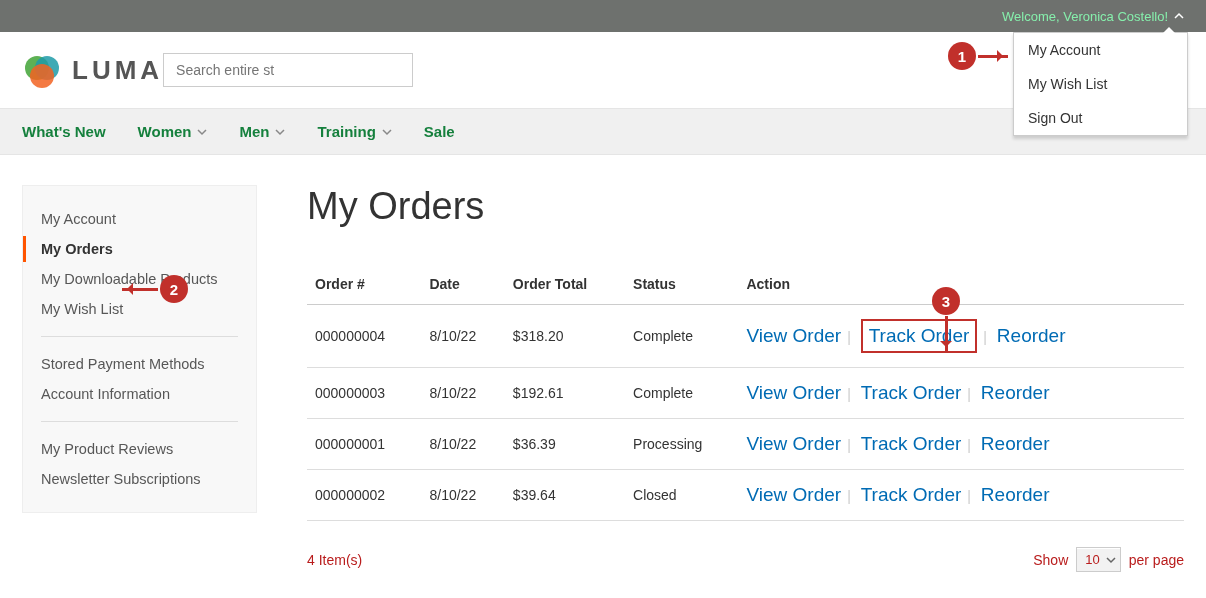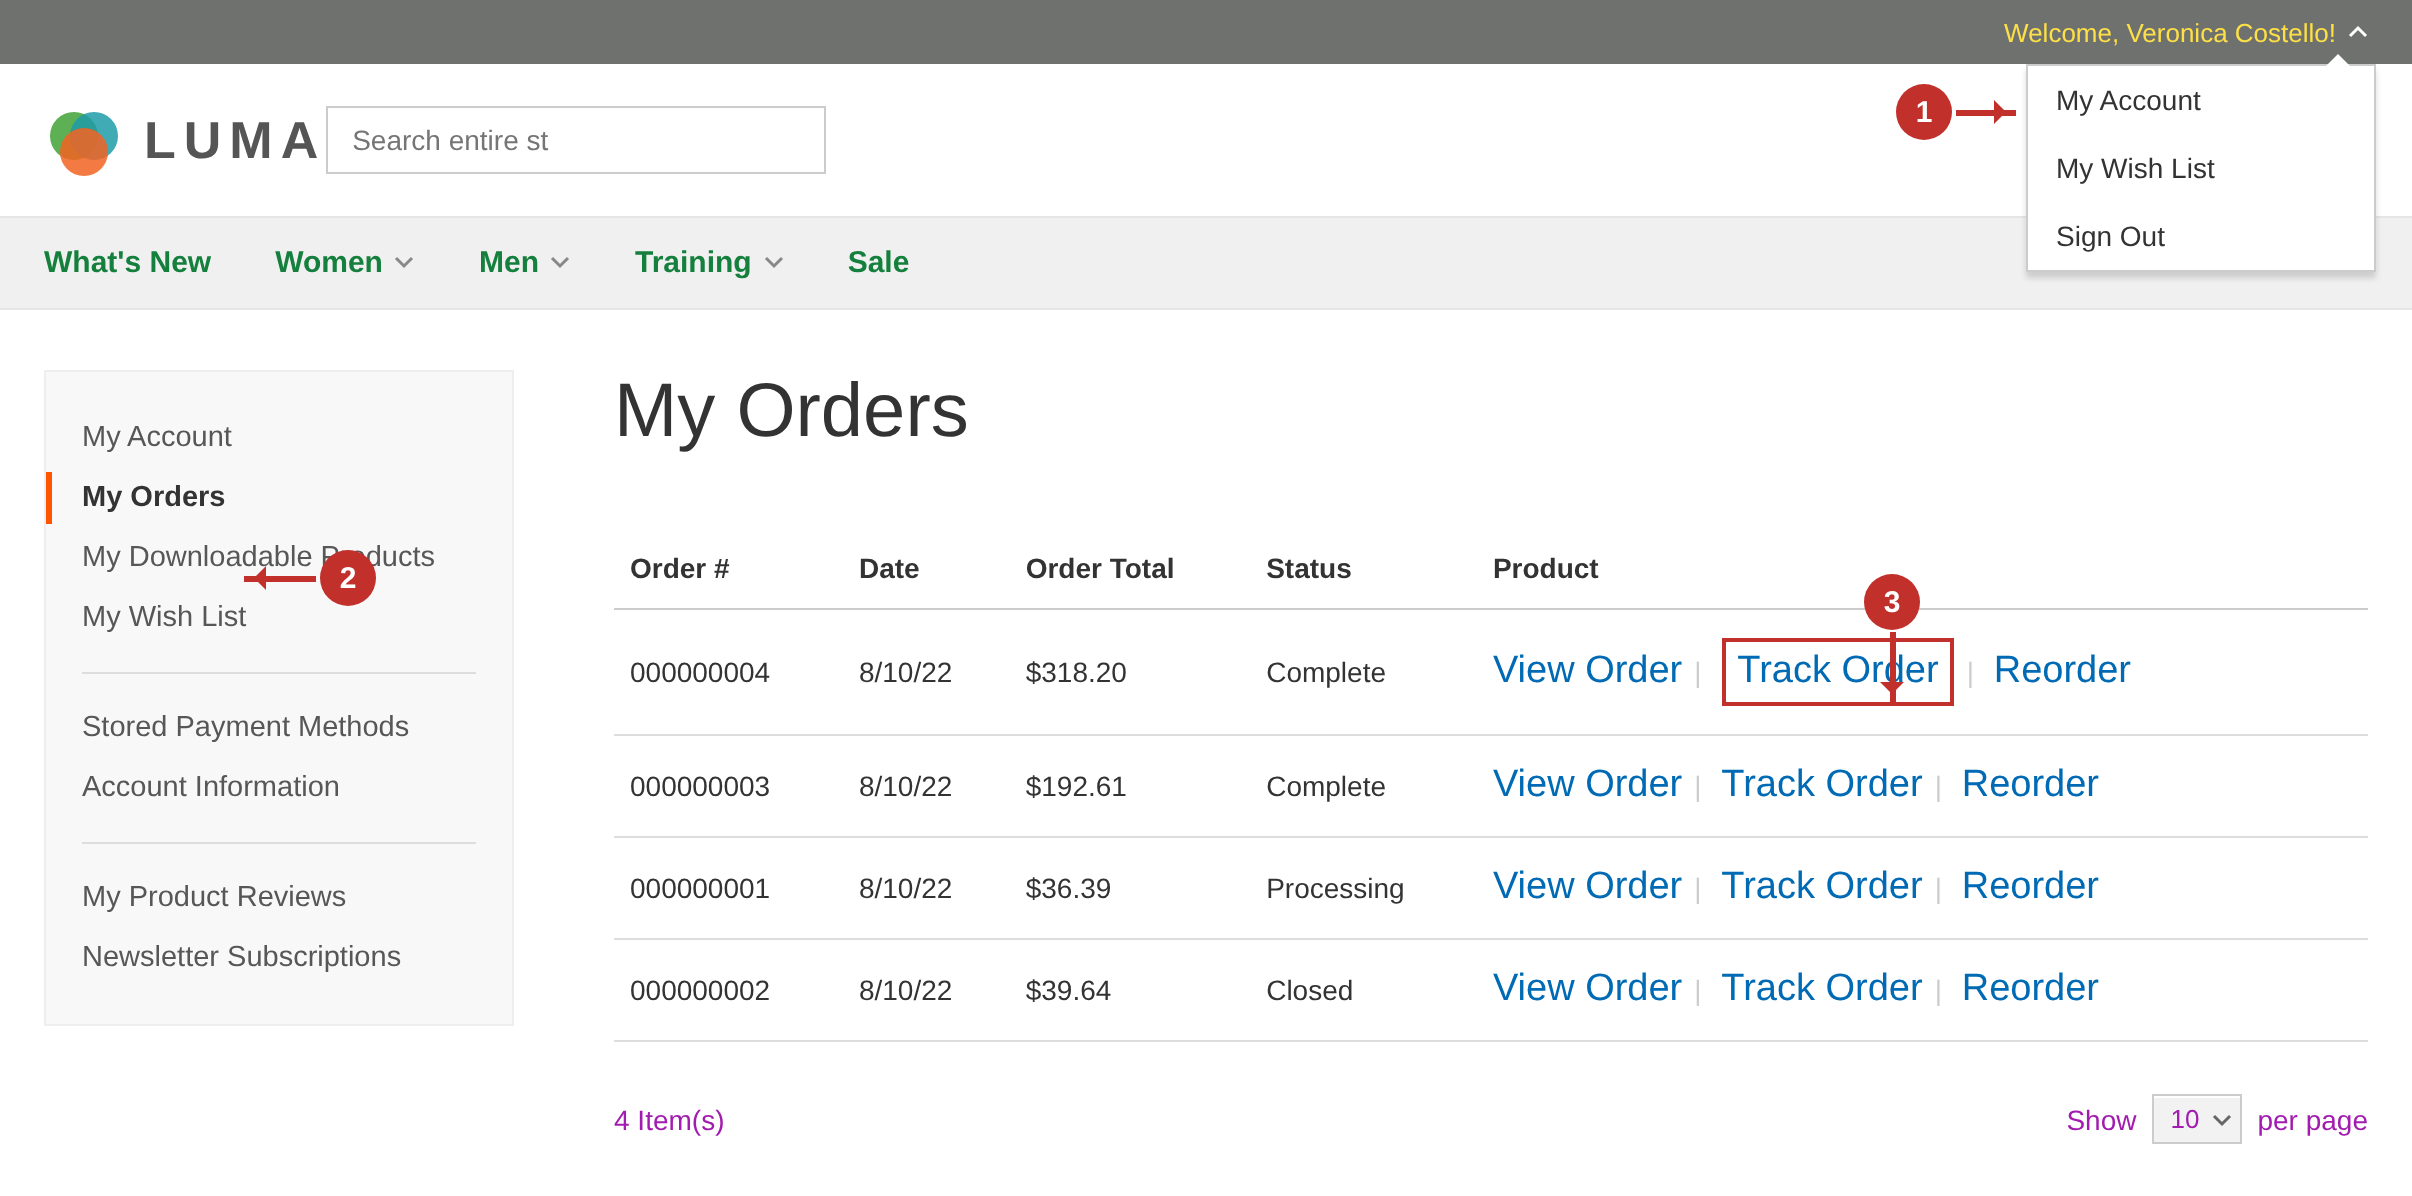--- a/index.html
+++ b/index.html
@@ -1,19 +1,19 @@
 <!DOCTYPE html>
 <html><head>
 <meta charset="utf-8">
 <style>
 * { margin: 0; padding: 0; box-sizing: border-box; }
 body { font-family: 'Helvetica Neue', Arial, sans-serif; color: #333; width: 1206px; background: #fff; }
 
 .top-bar { background: #6e716e; height: 32px; display: flex; justify-content: flex-end; align-items: center; padding: 0 22px; position: relative; }
-.welcome { color: #fde047; font-size: 13px; display: flex; align-items: center; cursor: pointer; }
+.welcome { color: #86efac; font-size: 13px; display: flex; align-items: center; cursor: pointer; }
 .welcome .chev { margin-left: 6px; }
 
 .dropdown { position: absolute; top: 32px; right: 18px; width: 175px; background: #fff; border: 1px solid #ccc; box-shadow: 0 3px 3px rgba(0,0,0,0.15); z-index: 100; }
 .dropdown::before { content: ''; position: absolute; top: -12px; right: 12px; border: 6px solid transparent; border-bottom-color: #fff; }
 .dropdown-item { padding: 9px 14px; font-size: 14px; color: #333; cursor: pointer; }
 
 .header { display: flex; justify-content: flex-start; align-items: center; padding: 18px 22px 18px 22px; }
 .logo { display: flex; align-items: center; }
 .logo-text { font-size: 26px; font-weight: 600; letter-spacing: 4px; margin-left: 10px; color: #555; }
 .search { border: 1px solid #ccc; padding: 8px 12px; width: 250px; font-size: 14px; color: #999; }
@@ -34,21 +34,21 @@
 .page-title { font-size: 38px; font-weight: 300; color: #333; margin-bottom: 36px; }
 
 table { width: 100%; border-collapse: collapse; }
 th { text-align: left; font-size: 14px; font-weight: 700; padding: 12px 8px; border-bottom: 1px solid #ccc; color: #333; }
 td { padding: 14px 8px; border-bottom: 1px solid #ddd; font-size: 14px; color: #333; }
 .action-cell a { color: #006bb4; text-decoration: none; font-size: 19px; cursor: pointer; }
 .action-cell .sep { color: #ccc; margin: 0 6px; }
 
 .track-highlight { border: 2px solid #c1302b; padding: 4px 6px; display: inline-block; }
 
-.pager { display: flex; justify-content: space-between; align-items: center; margin-top: 26px; font-size: 14px; color: #a21caf; }
+.pager { display: flex; justify-content: space-between; align-items: center; margin-top: 26px; font-size: 14px; color: #b91c1c; }
 .pager-right { display: flex; align-items: center; gap: 8px; }
 .pager-select { border: 1px solid #ccc; background: #f2f2f2; padding: 4px 20px 4px 8px; font-size: 13px; position: relative; box-shadow: inset 0 1px 0 #fff; }
 
 .annotation-badge { position: absolute; width: 28px; height: 28px; background: #c1302b; color: #fff; border-radius: 50%; display: flex; align-items: center; justify-content: center; font-weight: 700; font-size: 15px; z-index: 200; }
 .annotation-arrow-h { position: absolute; height: 3px; background: #c1302b; z-index: 199; }
 .annotation-arrow-h::after { content: ''; position: absolute; right: -1px; top: -5px; border: 6px solid transparent; border-left-color: #c1302b; }
 .annotation-arrow-h.left::after { right: auto; left: -1px; border-left-color: transparent; border-right-color: #c1302b; }
 .annotation-arrow-v { position: absolute; width: 3px; background: #c1302b; z-index: 199; }
 .annotation-arrow-v::after { content: ''; position: absolute; bottom: -1px; left: -5px; border: 6px solid transparent; border-top-color: #c1302b; }
 
@@ -142,21 +142,21 @@
   <div class="content">
     <h1 class="page-title">My Orders</h1>
 
     <table>
       <thead>
         <tr>
           <th>Order #</th>
           <th>Date</th>
           <th>Order Total</th>
           <th>Status</th>
-          <th>Product</th>
+          <th>Action</th>
         </tr>
       </thead>
       <tbody>
         <tr>
           <td>000000004</td>
           <td>8/10/22</td>
           <td>$318.20</td>
           <td>Complete</td>
           <td class="action-cell">
             <a>View Order</a><span class="sep">|</span>

